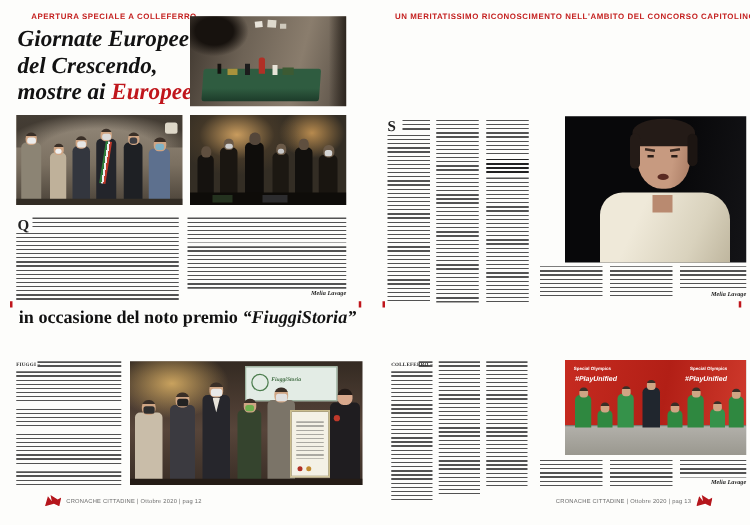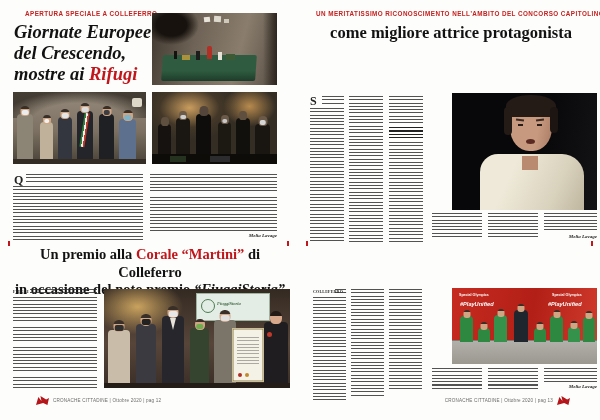--- a/index.html
+++ b/index.html
@@ -42,21 +42,21 @@
 </head>
 <body>
 
 <div id="sheet">
 
   <div class="kicker" style="left:25px;top:10px;">APERTURA SPECIALE A COLLEFERRO</div>
 
   <h1 class="hl it" style="left:14px;top:22px;width:140px;font-size:18.5px;line-height:21px;">
     <span class="ln">Giornate Europee</span>
     <span class="ln">del Crescendo,</span>
-    <span class="ln"><span>mostre ai </span><span class="red">Rifugi</span></span>
+    <span class="ln"><span>mostre ai </span><span class="red">Europee</span></span>
   </h1>
 
   <div class="photo" style="left:152px;top:13px;width:125px;height:72px;
        background:linear-gradient(105deg,#3f372f 0%,#6e6356 35%,#8a7d6d 68%,#574e44 100%);">
     <div class="shape" style="left:-8px;top:-8px;width:55px;height:40px;border-radius:50%;
          background:radial-gradient(closest-side,#17120e 55%,transparent);"></div>
     <div class="shape" style="left:52px;top:4px;width:6px;height:5px;background:#e8e4da;transform:rotate(-6deg);"></div>
     <div class="shape" style="left:62px;top:3px;width:7px;height:6px;background:#ded9cd;transform:rotate(4deg);"></div>
     <div class="shape" style="left:72px;top:6px;width:5px;height:4px;background:#cfc9bc;"></div>
     <div class="shape" style="left:10px;bottom:4px;width:94px;height:26px;
@@ -105,21 +105,20 @@
   <div class="dropcap" style="left:14px;top:175px;">Q</div>
   <div class="greek" style="left:26px;top:174px;width:117px;height:9px;"></div>
   <div class="greek" style="left:13px;top:186px;width:130px;height:54px;"></div>
   <div class="greek" style="left:150px;top:174px;width:127px;height:20px;"></div>
   <div class="greek" style="left:150px;top:197px;width:127px;height:34px;"></div>
   <div class="byline" style="left:197px;top:233px;width:80px;">Melia Lavage</div>
 
   <div class="kicker" style="left:316px;top:10px;">UN MERITATISSIMO RICONOSCIMENTO NELL'AMBITO DEL CONCORSO CAPITOLINO</div>
 
   <h1 class="hl" style="left:305px;top:22px;width:292px;font-size:16.5px;line-height:21px;text-align:center;">
-    <span class="ln">come migliore attrice protagonista</span>
   </h1>
 
   <div class="dropcap" style="left:310px;top:96px;">S</div>
   <div class="greek" style="left:322px;top:96px;width:22px;height:9px;"></div>
   <div class="greek" style="left:310px;top:108px;width:34px;height:134px;"></div>
   <div class="greek" style="left:349px;top:96px;width:34px;height:146px;"></div>
   <div class="greek" style="left:389px;top:96px;width:34px;height:28px;"></div>
   <div class="greek bold" style="left:389px;top:127px;width:34px;height:12px;"></div>
   <div class="greek" style="left:389px;top:142px;width:34px;height:100px;"></div>
 
@@ -144,21 +143,20 @@
   <div class="greek" style="left:488px;top:213px;width:50px;height:24px;"></div>
   <div class="greek" style="left:544px;top:213px;width:53px;height:19px;"></div>
   <div class="byline" style="left:517px;top:234px;width:80px;">Melia Lavage</div>
 
   <div class="tick" style="left:8px;top:241px;"></div>
   <div class="tick" style="left:287px;top:241px;"></div>
   <div class="tick" style="left:306px;top:241px;"></div>
   <div class="tick" style="left:591px;top:241px;"></div>
 
   <h2 class="hl" style="left:8px;top:246px;width:284px;font-size:14.5px;line-height:17.5px;text-align:center;margin:0;">
-    <span class="ln"><span>Un premio alla </span><span class="red">Corale “Martini”</span><span> di Colleferro</span></span>
     <span class="ln"><span>in occasione del noto premio </span><span class="it">“FiuggiStoria”</span></span>
   </h2>
 
   <div class="dateline" style="left:13px;top:289px;">FIUGGI –</div>
   <div class="greek" style="left:30px;top:289px;width:67px;height:6px;"></div>
   <div class="greek" style="left:13px;top:297px;width:84px;height:26px;"></div>
   <div class="greek" style="left:13px;top:327px;width:84px;height:16px;"></div>
   <div class="greek" style="left:13px;top:347px;width:84px;height:26px;"></div>
   <div class="greek" style="left:13px;top:377px;width:84px;height:13px;"></div>
 

